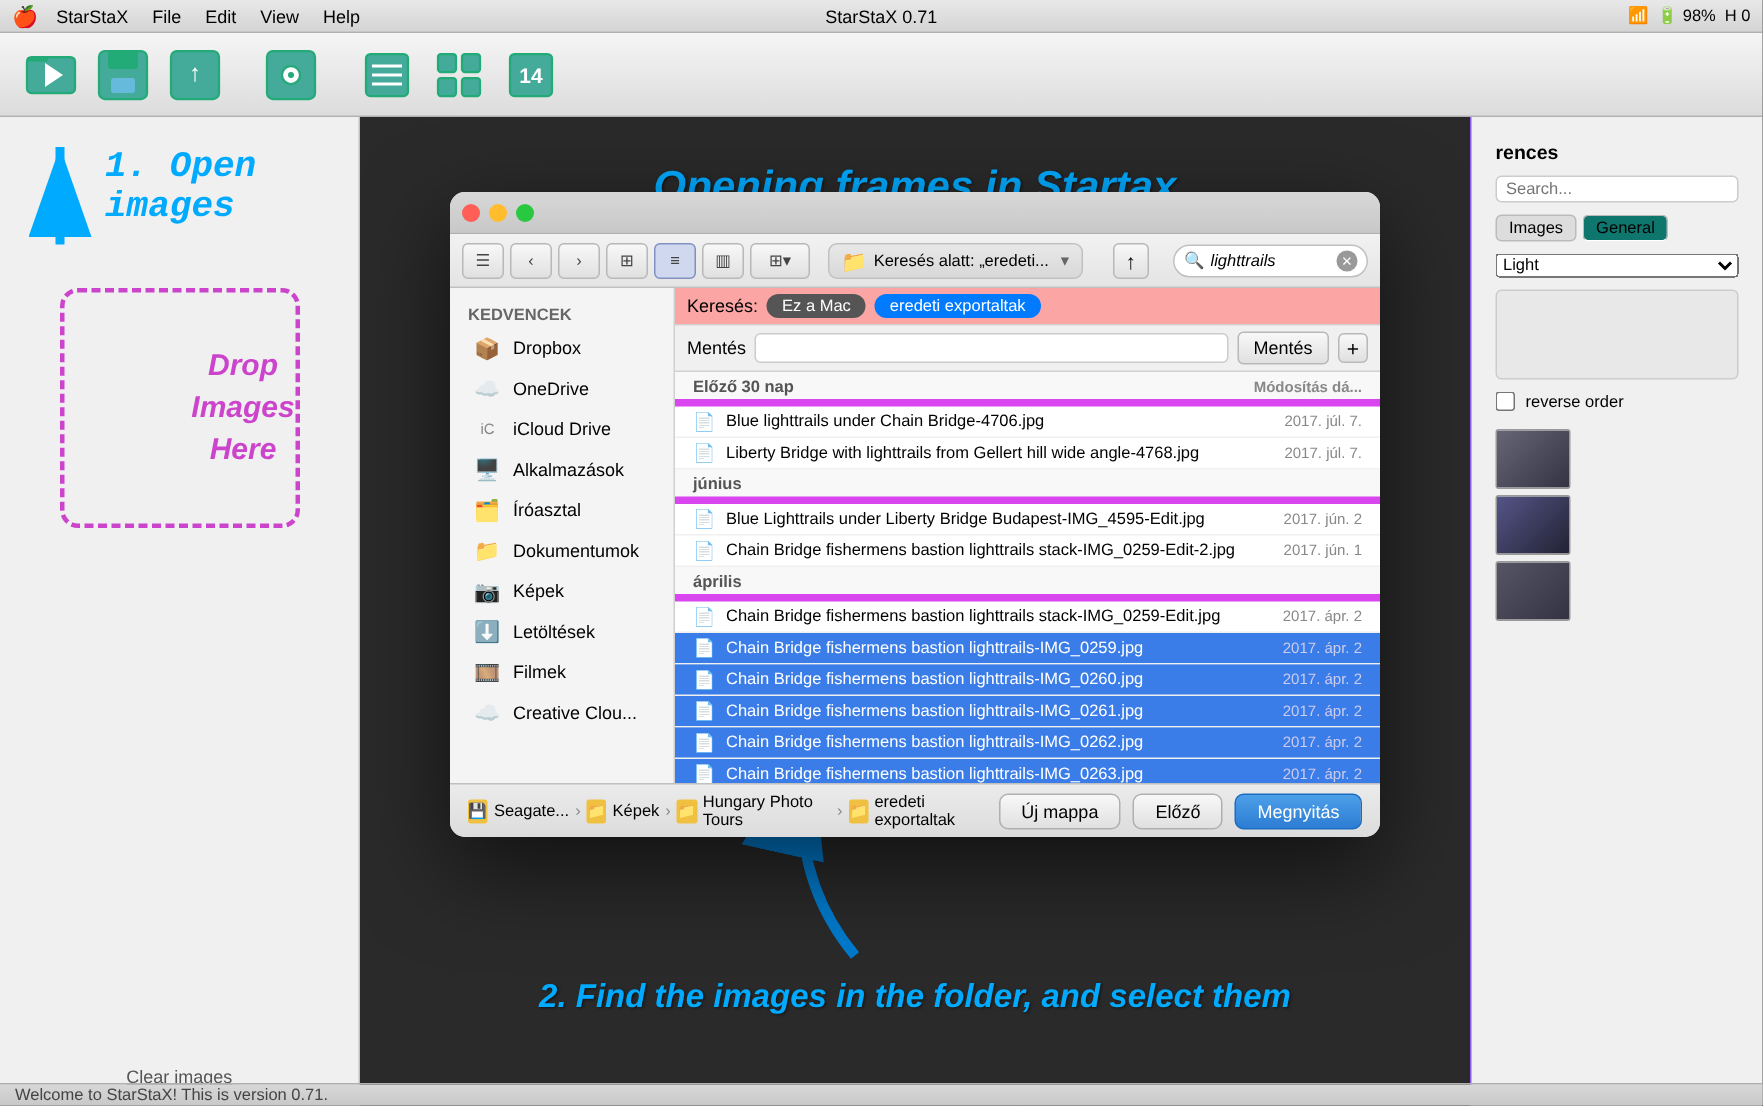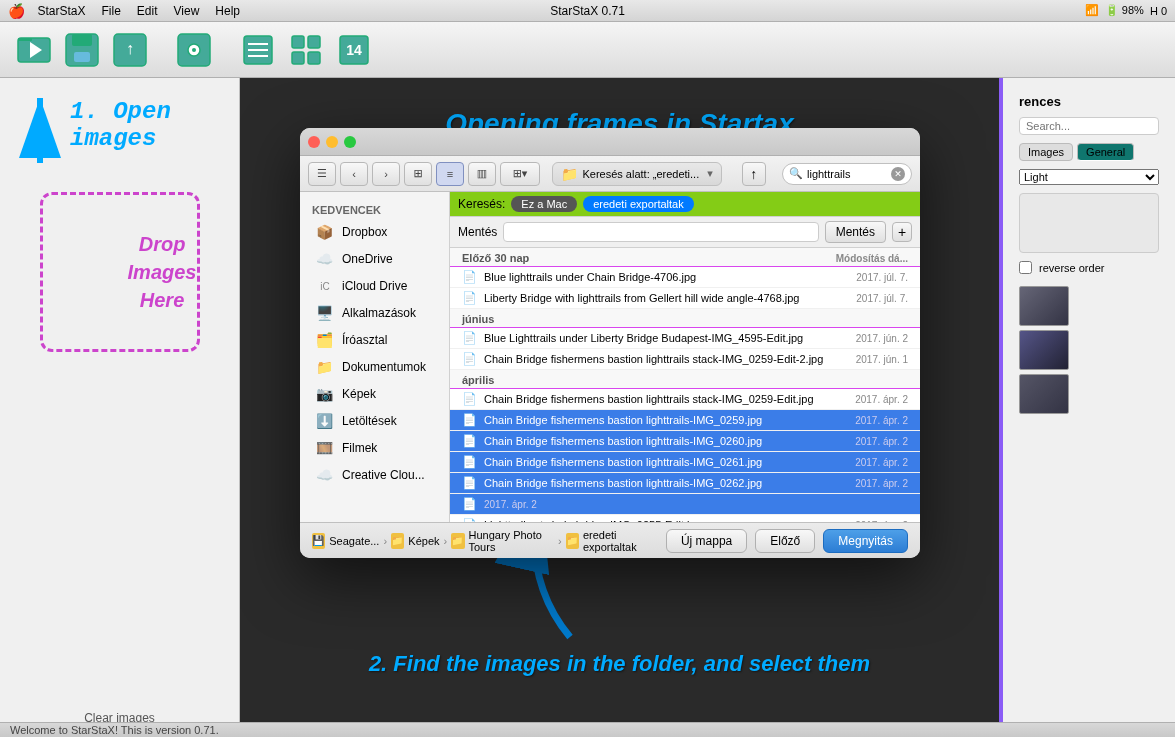--- a/index.html
+++ b/index.html
@@ -162,23 +162,23 @@
       color: #00aaff;
       font-size: 22px;
       font-weight: bold;
       font-style: italic;
       white-space: nowrap;
       text-shadow: 1px 1px 2px rgba(0,0,0,0.5);
     }
 
     
     .right-panel {
-      width: 176px;
+      width: 195px;
       background: #f0f0f0;
-      border-left: 4px solid #8b5cf6;
+      border-left: 1px solid #8b5cf6;
       padding: 8px;
       font-size: 12px;
     }
     .right-panel-title {
       font-size: 13px;
       font-weight: bold;
       margin-bottom: 8px;
     }
     .right-panel-tabs {
       display: flex;
@@ -272,20 +272,21 @@
       padding: 2px 6px;
       gap: 4px;
       height: 22px;
     }
     .dialog-search input {
       border: none;
       outline: none;
       font-size: 11px;
       width: 80px;
       background: transparent;
+      font-style: italic;
     }
     .search-clear {
       width: 14px;
       height: 14px;
       background: #999;
       border-radius: 50%;
       display: flex;
       align-items: center;
       justify-content: center;
       color: white;
@@ -360,21 +361,21 @@
     
     .dialog-filelist {
       flex: 1;
       overflow-y: auto;
       background: white;
     }
     .filter-bar {
       display: flex;
       align-items: center;
       padding: 4px 8px;
-      background: #84cc16;
+      background: #fca5a5;
       border-bottom: 1px solid #d0d0d0;
       gap: 6px;
       font-size: 12px;
     }
     .filter-chip {
       padding: 2px 10px;
       background: #555;
       color: white;
       border-radius: 10px;
       font-size: 11px;
@@ -418,21 +419,21 @@
       font-size: 14px;
       cursor: pointer;
     }
 
     .file-group-header {
       font-size: 11px;
       font-weight: bold;
       color: #555;
       padding: 4px 12px 2px;
       background: #f8f8f8;
-      border-bottom: 1px solid #d946ef;
+      border-bottom: 5px solid #d946ef;
       display: flex;
       justify-content: space-between;
       align-items: center;
     }
     .file-row {
       display: flex;
       align-items: center;
       padding: 3px 12px;
       font-size: 11px;
       border-bottom: 1px solid #f0f0f0;
@@ -786,20 +787,21 @@
               <span class="file-name">Chain Bridge fishermens bastion lighttrails-IMG_0261.jpg</span>
               <span class="file-date">2017. ápr. 2</span>
             </div>
             <div class="file-row selected">
               <span class="file-icon">📄</span>
               <span class="file-name">Chain Bridge fishermens bastion lighttrails-IMG_0262.jpg</span>
               <span class="file-date">2017. ápr. 2</span>
             </div>
             <div class="file-row selected">
               <span class="file-icon">📄</span>
+              <span class="file-name">Chain Bridge fishermens bastion lighttrails-IMG_0263.jpg</span>
               <span class="file-date">2017. ápr. 2</span>
             </div>
             <div class="file-row">
               <span class="file-icon">📄</span>
               <span class="file-name">Lighttrails at chain bridge-IMG_0255-Edit.jpg</span>
               <span class="file-date">2017. ápr. 2</span>
             </div>
           </div>
         </div>
 

